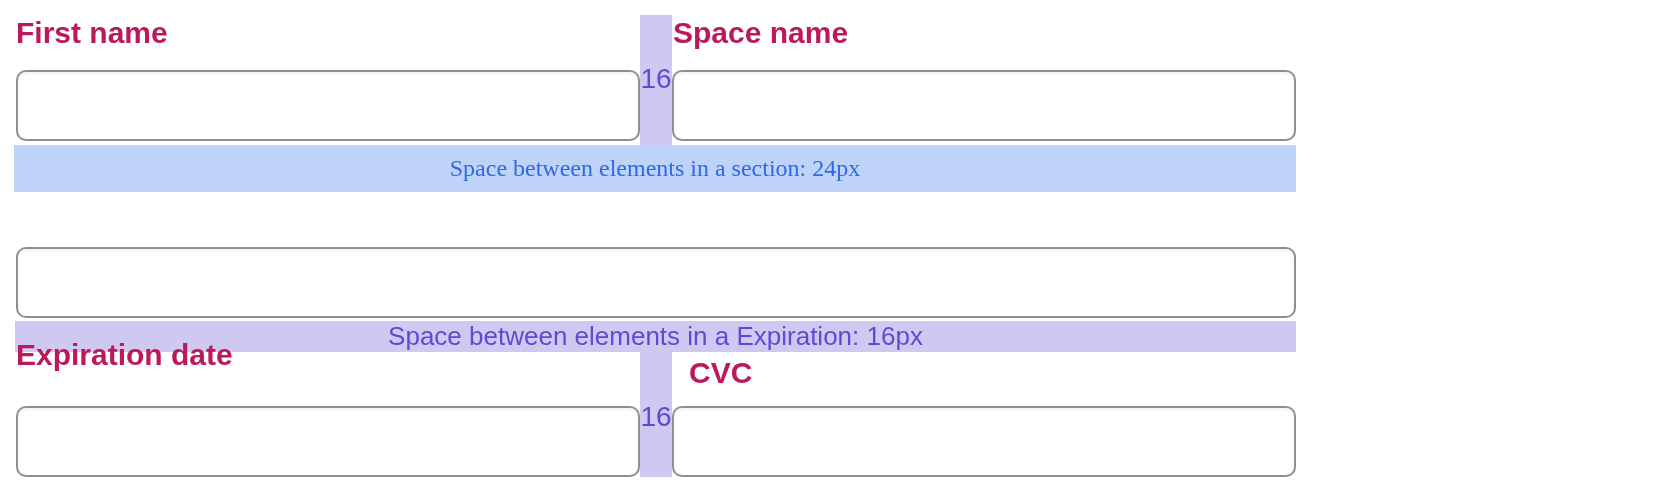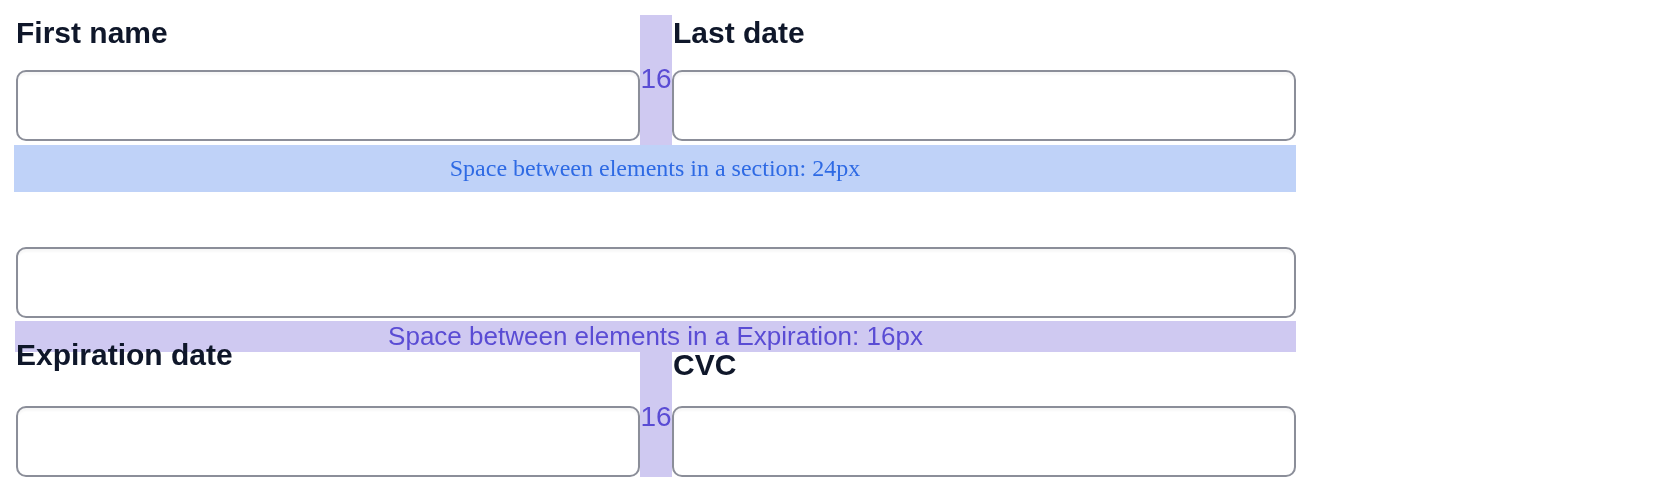--- a/index.html
+++ b/index.html
@@ -8,21 +8,21 @@
     width:1672px;height:496px;
     background:#ffffff;
     font-family:"Liberation Sans",sans-serif;
     overflow:hidden;
   }
   .field-label{
     position:absolute;
     font-size:30px;
     font-weight:600;
     line-height:38px;
-    color:#0f172a;
+    color:#be185d;
     white-space:nowrap;
   }
   .text-input{
     position:absolute;
     box-sizing:border-box;
     height:71px;
     background:#ffffff;
     border:2px solid #8b8e99;
     border-radius:10px;
     box-shadow:inset 0 3px 2px rgba(0,0,0,0.03);
@@ -69,36 +69,36 @@
   
   #label-first-name{left:16px;top:14px;}
   #label-last-name{left:673px;top:14px;}
   #input-first-name{left:16px;top:70px;width:624px;}
   #input-last-name{left:672px;top:70px;width:624px;}
   #vband-top{left:640px;top:15px;height:130px;}
   #gap16-top{left:640px;top:64px;}
   #label-card-number{left:16px;top:190px;}
   #input-card-number{left:16px;top:247px;width:1280px;}
   #label-expiration{left:16px;top:336px;}
-  #label-cvc{left:673px;top:346px;}
+  #label-cvc{left:673px;top:354px;padding-left:16px;}
   #input-expiration{left:16px;top:406px;width:624px;}
   #input-cvc{left:672px;top:406px;width:624px;}
   #vband-bottom{left:640px;top:351px;height:126px;}
   #gap16-bottom{left:640px;top:402px;}
 </style>
 </head>
 <body>
 
 <div class="canvas">
 
   <div class="gap-band-vertical" id="vband-top"></div>
   <div class="gap-16-label" id="gap16-top">16</div>
 
   <div class="field-label" id="label-first-name">First name</div>
-  <div class="field-label" id="label-last-name">Last date</div>
+  <div class="field-label" id="label-last-name">Space name</div>
 
   <input class="text-input" id="input-first-name" type="text" value="" style="">
   <input class="text-input" id="input-last-name" type="text" value="" style="">
 
   <div class="gap-band-section">
     <span>Space between elements in a section: 24px</span>
   </div>
 
   <input class="text-input" id="input-card-number" type="text" value="" style="">
 

